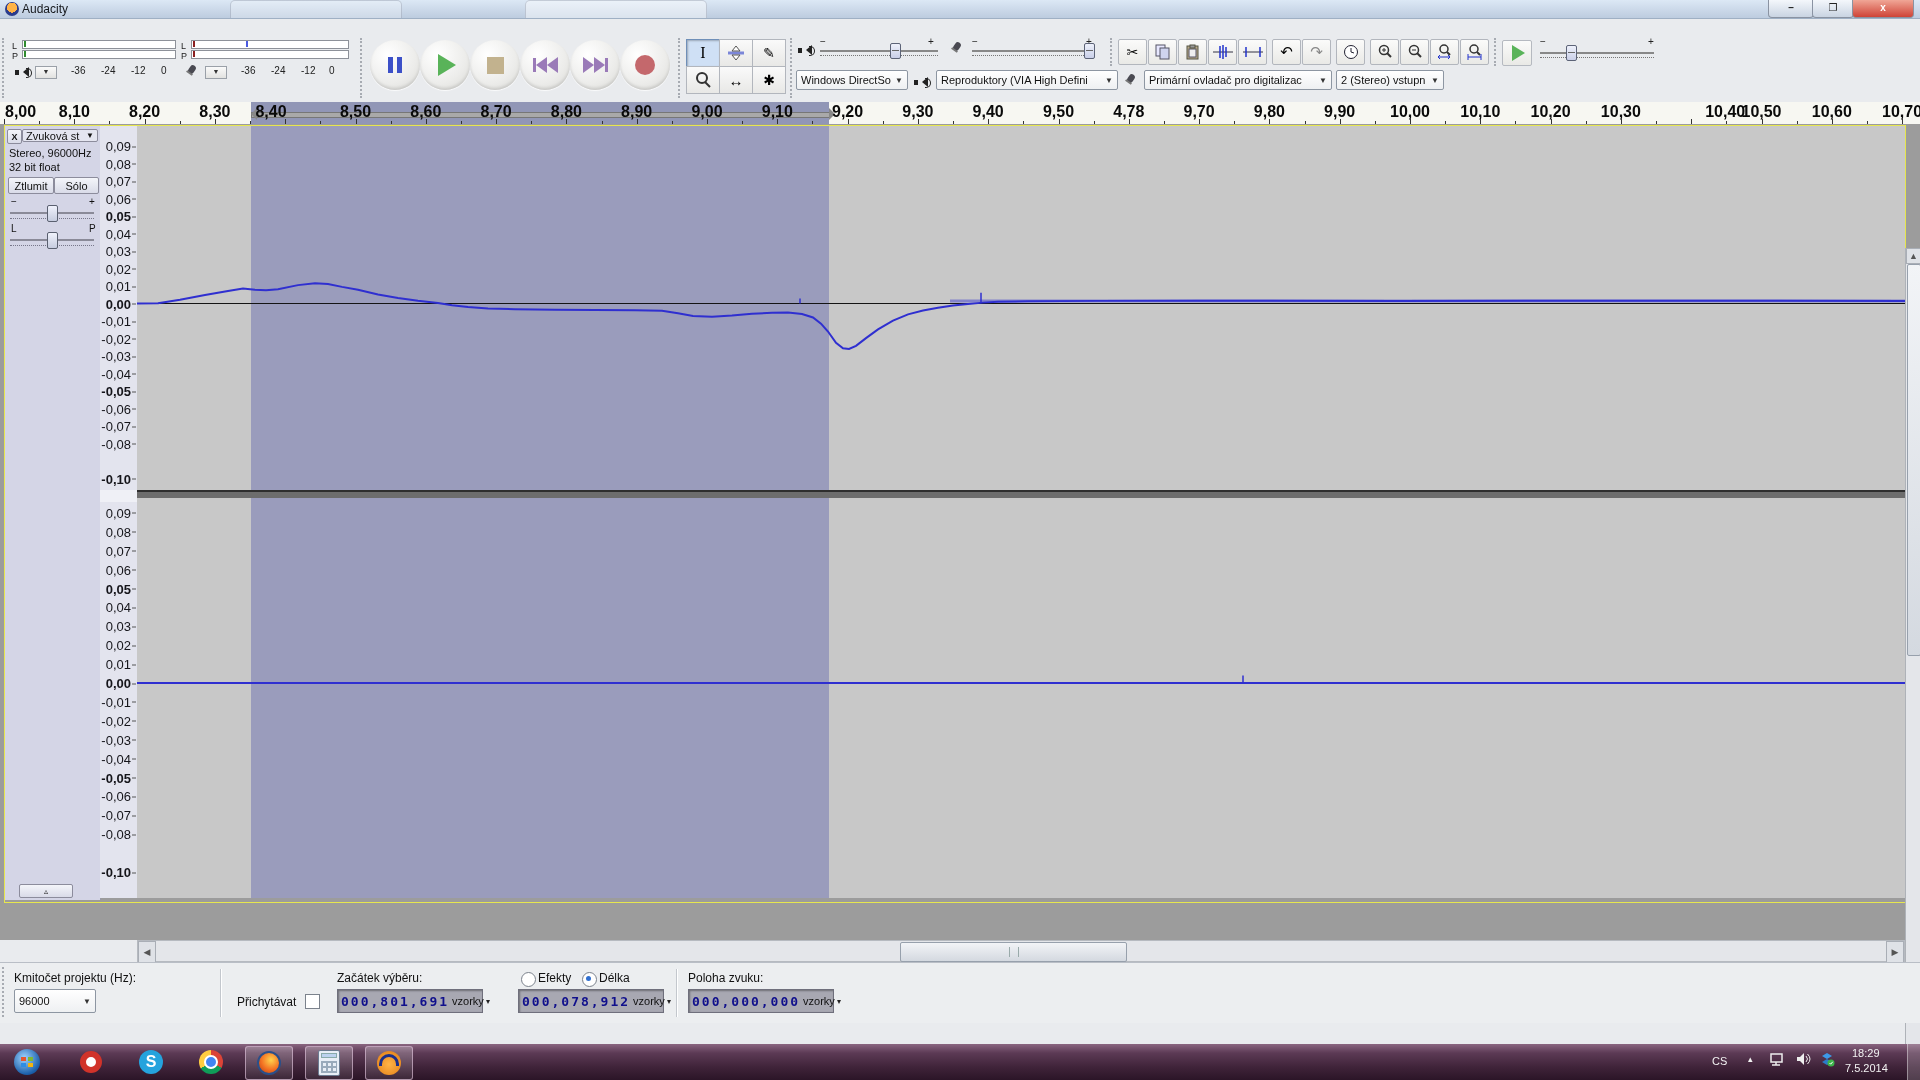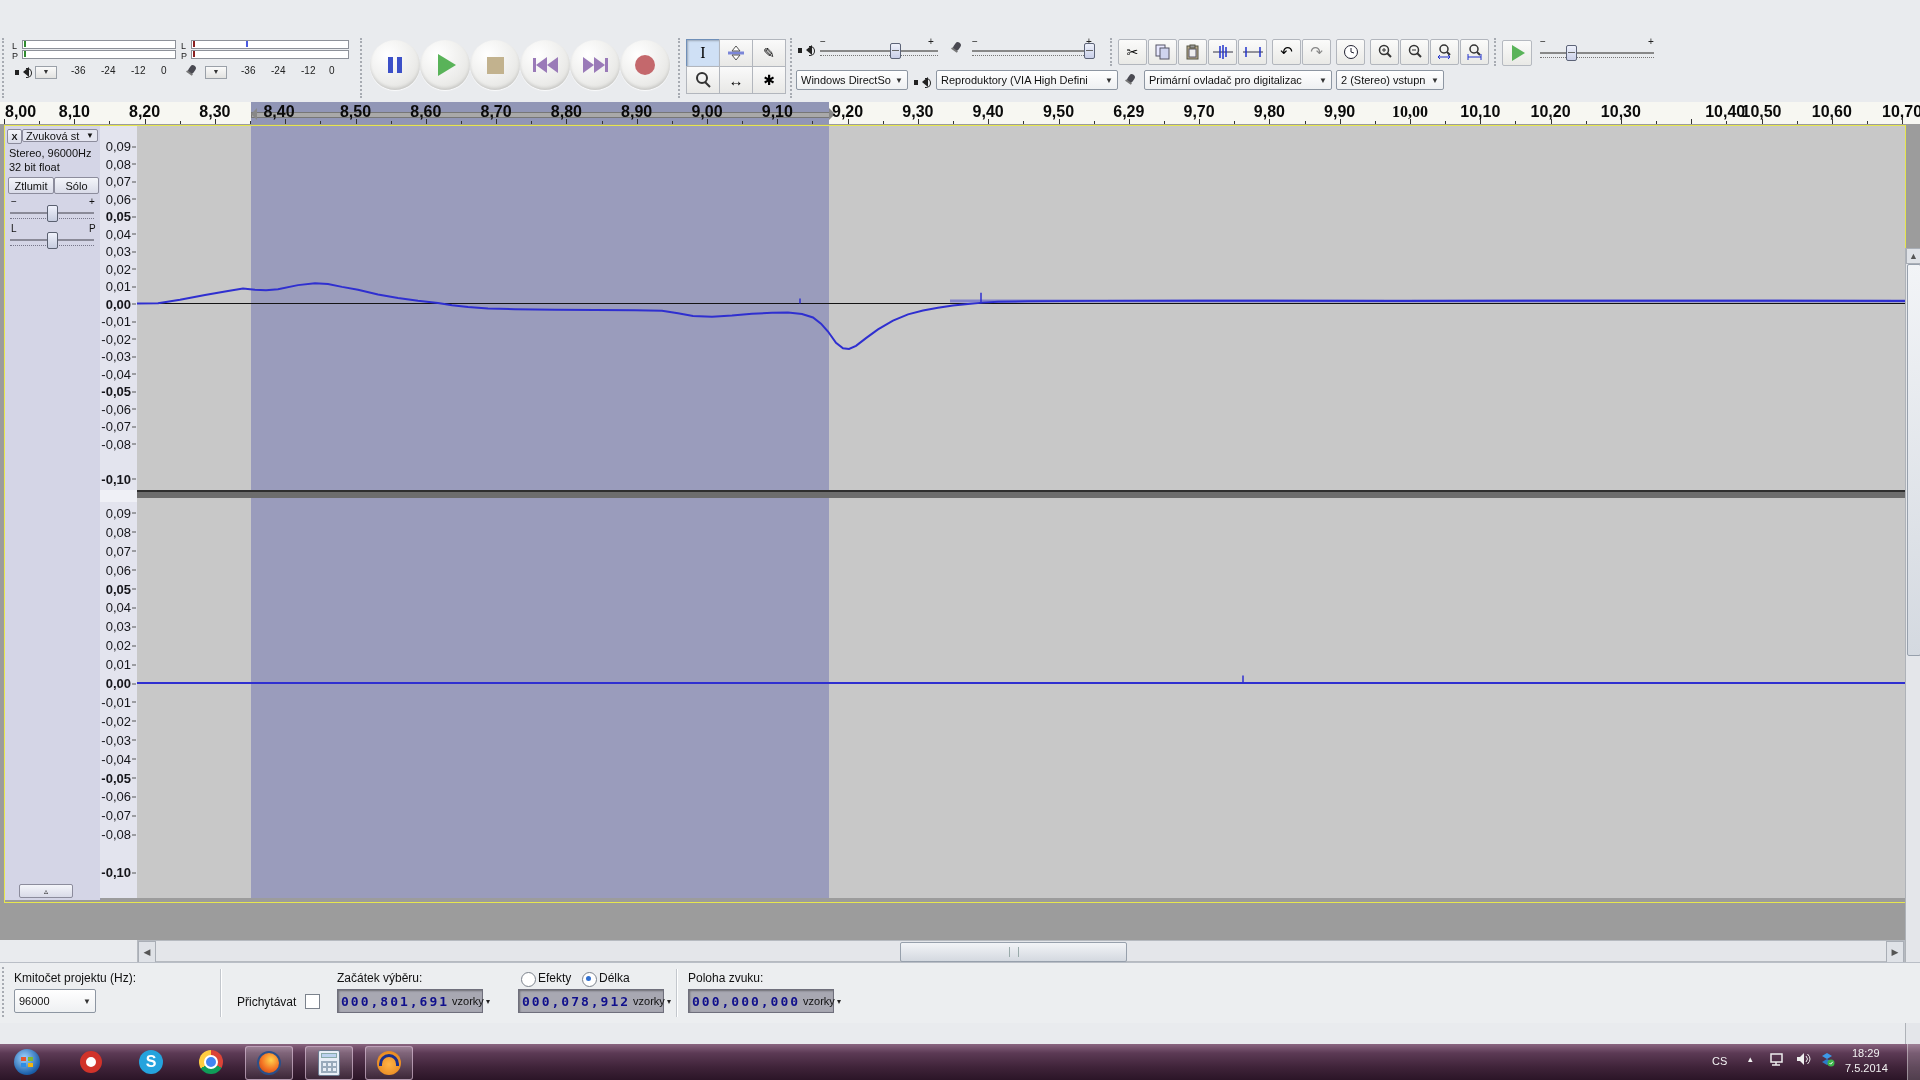--- a/index.html
+++ b/index.html
@@ -129,20 +129,29 @@
     display:flex;align-items:center;justify-content:center;}
   .tb-ic{position:absolute;top:5px;width:26px;height:26px;display:flex;align-items:center;justify-content:center;}
   .tray-text{position:absolute;color:#f2f2f2;font-size:11px;}
   #show-desktop{position:absolute;right:0;top:0;width:12px;height:36px;background:rgba(255,255,255,.18);border-left:1px solid rgba(255,255,255,.4);}
 </style>
 </head>
 <body>
 
 <div id="screen">
 
+  <div class="abs" id="titlebar">
+    <div class="ghost" style="left:230px;width:170px;"></div>
+    <div class="ghost" style="left:525px;width:180px;background:rgba(255,255,255,.45);"></div>
+    <div id="app-icon"></div>
+    <div id="app-title">Audacity</div>
+    <div class="wb" style="left:1768px;width:44px;">–</div>
+    <div class="wb" style="left:1812px;width:40px;">❐</div>
+    <div class="wb" id="btn-close" style="left:1852px;width:60px;">x</div>
+  </div>
 
 
   <div class="abs" id="toolbars">
     <div class="grip" style="left:2px;top:2px;height:60px;"></div>
 
     <div class="meterbox" style="left:9px;top:2px;width:346px;height:60px;border:none;background:none;">
 
       <div class="mlab" style="left:3px;top:3px;">L</div>
       <div class="mbar" style="left:13px;top:2px;width:152px;"></div>
       <div class="abs" style="left:15px;top:3px;width:2px;height:6px;background:#2f8b2f;"></div>
@@ -399,21 +408,21 @@
         <div class="tl-tick" style="left: 39.15px; height: 3px;"></div>
         <div class="tl-label" style="left: 74.3px; transform: translateX(-50%);">8,10</div>
         <div class="tl-tick" style="left: 74.3px; height: 5px;"></div>
         <div class="tl-tick" style="left: 109.45px; height: 3px;"></div>
         <div class="tl-label" style="left: 144.6px; transform: translateX(-50%);">8,20</div>
         <div class="tl-tick" style="left: 144.6px; height: 5px;"></div>
         <div class="tl-tick" style="left: 179.75px; height: 3px;"></div>
         <div class="tl-label" style="left: 214.9px; transform: translateX(-50%);">8,30</div>
         <div class="tl-tick" style="left: 214.9px; height: 5px;"></div>
         <div class="tl-tick" style="left: 250.05px; height: 3px;"></div>
-        <div class="tl-label" style="left: 279px; transform: translateX(-50%);">8,40</div>
+        <div class="tl-label" style="left: 271px; transform: translateX(-50%);">8,40</div>
         <div class="tl-tick" style="left: 285.2px; height: 5px;"></div>
         <div class="tl-tick" style="left: 320.35px; height: 3px;"></div>
         <div class="tl-label" style="left: 355.5px; transform: translateX(-50%);">8,50</div>
         <div class="tl-tick" style="left: 355.5px; height: 5px;"></div>
         <div class="tl-tick" style="left: 390.65px; height: 3px;"></div>
         <div class="tl-label" style="left: 425.8px; transform: translateX(-50%);">8,60</div>
         <div class="tl-tick" style="left: 425.8px; height: 5px;"></div>
         <div class="tl-tick" style="left: 460.95px; height: 3px;"></div>
         <div class="tl-label" style="left: 496.1px; transform: translateX(-50%);">8,70</div>
         <div class="tl-tick" style="left: 496.1px; height: 5px;"></div>
@@ -435,33 +444,33 @@
         <div class="tl-tick" style="left: 882.75px; height: 3px;"></div>
         <div class="tl-label" style="left: 917.9px; transform: translateX(-50%);">9,30</div>
         <div class="tl-tick" style="left: 917.9px; height: 5px;"></div>
         <div class="tl-tick" style="left: 953.05px; height: 3px;"></div>
         <div class="tl-label" style="left: 988.2px; transform: translateX(-50%);">9,40</div>
         <div class="tl-tick" style="left: 988.2px; height: 5px;"></div>
         <div class="tl-tick" style="left: 1023.35px; height: 3px;"></div>
         <div class="tl-label" style="left: 1058.5px; transform: translateX(-50%);">9,50</div>
         <div class="tl-tick" style="left: 1058.5px; height: 5px;"></div>
         <div class="tl-tick" style="left: 1093.65px; height: 3px;"></div>
-        <div class="tl-label" style="left: 1128.8px; transform: translateX(-50%);">6,29</div>
+        <div class="tl-label" style="left: 1128.8px; transform: translateX(-50%);">4,78</div>
         <div class="tl-tick" style="left: 1128.8px; height: 5px;"></div>
         <div class="tl-tick" style="left: 1163.95px; height: 3px;"></div>
         <div class="tl-label" style="left: 1199.1px; transform: translateX(-50%);">9,70</div>
         <div class="tl-tick" style="left: 1199.1px; height: 5px;"></div>
         <div class="tl-tick" style="left: 1234.25px; height: 3px;"></div>
         <div class="tl-label" style="left: 1269.4px; transform: translateX(-50%);">9,80</div>
         <div class="tl-tick" style="left: 1269.4px; height: 5px;"></div>
         <div class="tl-tick" style="left: 1304.55px; height: 3px;"></div>
         <div class="tl-label" style="left: 1339.7px; transform: translateX(-50%);">9,90</div>
         <div class="tl-tick" style="left: 1339.7px; height: 5px;"></div>
         <div class="tl-tick" style="left: 1374.85px; height: 3px;"></div>
-        <div class="tl-label" style="left: 1410px; transform: translateX(-50%); font-family: Liberation Serif, serif;">10,00</div>
+        <div class="tl-label" style="left: 1410px; transform: translateX(-50%);">10,00</div>
         <div class="tl-tick" style="left: 1410px; height: 5px;"></div>
         <div class="tl-tick" style="left: 1445.15px; height: 3px;"></div>
         <div class="tl-label" style="left: 1480.3px; transform: translateX(-50%);">10,10</div>
         <div class="tl-tick" style="left: 1480.3px; height: 5px;"></div>
         <div class="tl-tick" style="left: 1515.45px; height: 3px;"></div>
         <div class="tl-label" style="left: 1550.6px; transform: translateX(-50%);">10,20</div>
         <div class="tl-tick" style="left: 1550.6px; height: 5px;"></div>
         <div class="tl-tick" style="left: 1585.75px; height: 3px;"></div>
         <div class="tl-label" style="left: 1620.9px; transform: translateX(-50%);">10,30</div>
         <div class="tl-tick" style="left: 1620.9px; height: 5px;"></div>

